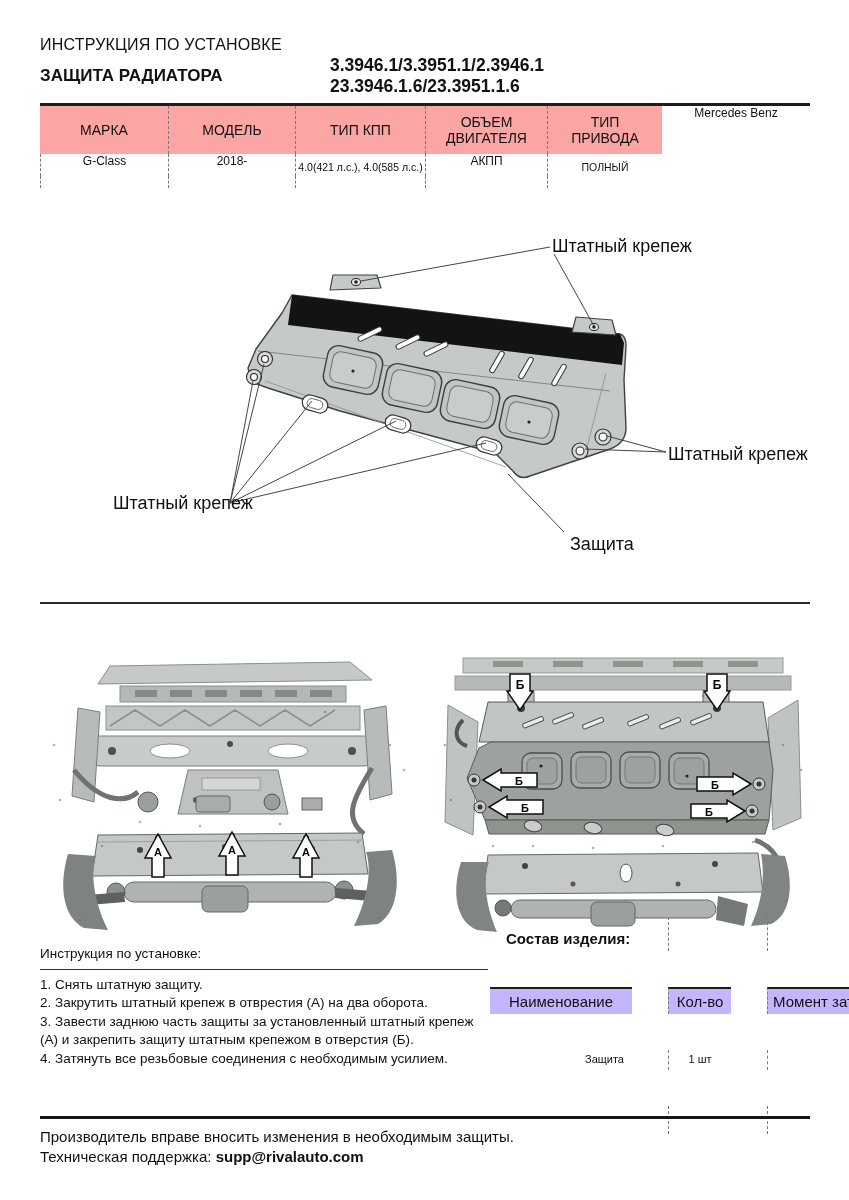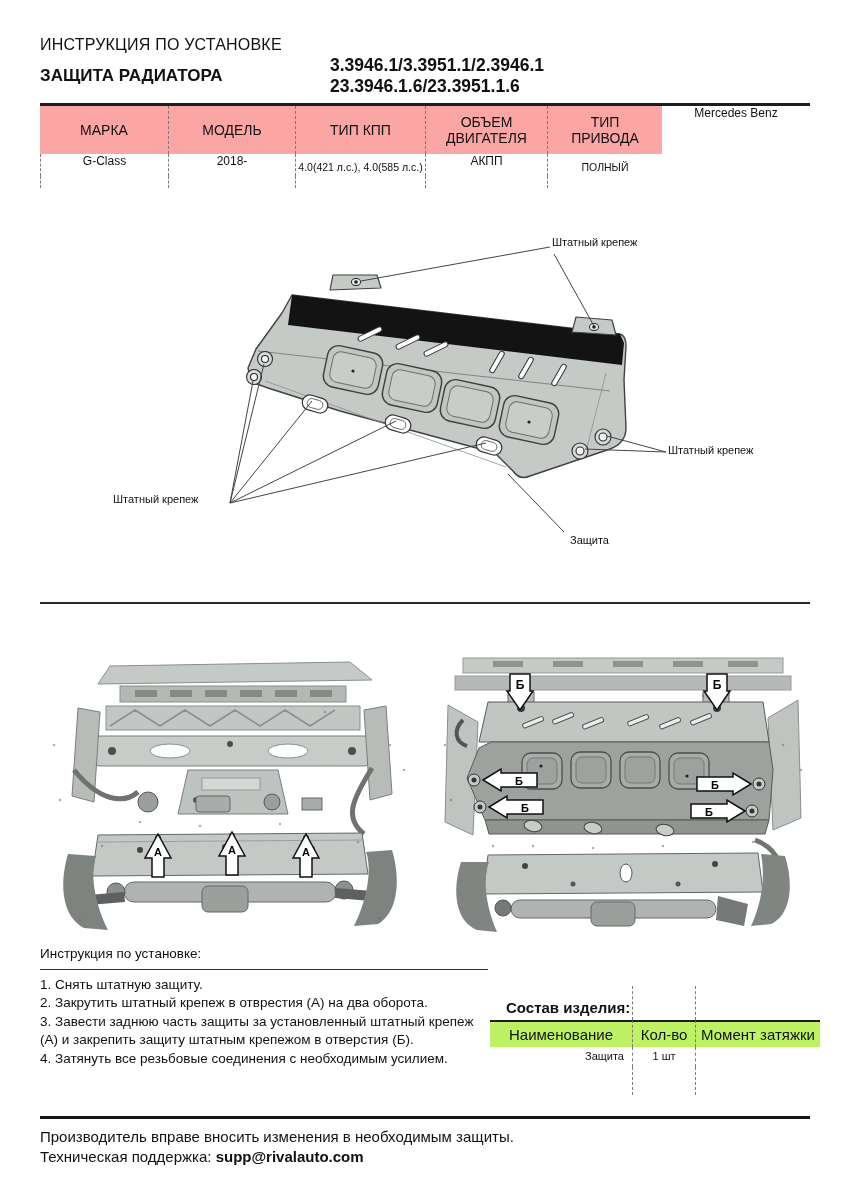--- a/index.html
+++ b/index.html
@@ -15,37 +15,37 @@
           display:grid;grid-template-columns:128px 127px 130px 122px 115px 148px;grid-template-rows:48px 22px 12px;}
   .vh{background:#fca5a5;display:flex;flex-direction:column;justify-content:center;align-items:center;
       font-size:14px;line-height:16px;text-align:center;}
   .vc{font-size:12px;display:flex;justify-content:center;align-items:flex-start;text-align:center;}
   .vc.small{font-size:10.5px;padding-top:7px;}
   .vs{height:12px;}
   .dashL{border-left:1px dashed #7a7a7a;}
   
   .diagram{position:absolute;left:40px;top:225px;width:770px;height:370px;}
   .diagram svg{position:absolute;left:0;top:0;}
-  .lbl{position:absolute;font-size:11px;white-space:nowrap;color:#111;}
+  .lbl{position:absolute;font-size:18px;white-space:nowrap;color:#111;}
   
   .divider{position:absolute;left:40px;top:602px;width:770px;border-top:2px solid #2a2a2a;}
   
   .photo{position:absolute;top:650px;width:385px;height:290px;}
   .photo svg{position:absolute;left:0;top:0;}
   .photo.left{left:40px;}
   .photo.right{left:433px;}
   
   .instr{position:absolute;left:40px;top:945px;width:448px;font-size:13.5px;line-height:18.5px;}
   .instr-title{font-weight:normal;font-size:13.5px;padding-bottom:5px;border-bottom:1.5px solid #333;}
   .steps{margin-top:6px;}
   
-  .parts{position:absolute;left:490px;top:986px;width:330px;display:grid;
-         grid-template-columns:142px 63px 125px;grid-template-rows:34px 27px 20px 28px;}
+  .parts{position:absolute;left:490px;top:917px;width:330px;display:grid;
+         grid-template-columns:142px 63px 125px;grid-template-rows:34px 27px 20px 28px;gap:36px;}
   .pt-title{font-weight:bold;font-size:15px;display:flex;align-items:flex-end;padding-left:16px;padding-bottom:4px;white-space:nowrap;}
-  .pt-h{border-top:2.5px solid #1c1c1c;background:#bef264;display:flex;align-items:center;justify-content:center;font-size:15px;}
+  .pt-h{border-top:2.5px solid #1c1c1c;background:#c4b5fd;display:flex;align-items:center;justify-content:center;font-size:15px;}
   .pt-c{font-size:11px;display:flex;align-items:flex-start;padding-top:3px;}
   .pt-c.name{justify-content:flex-end;padding-right:8px;}
   .pt-c.qty{justify-content:center;}
   
   .footer{position:absolute;left:40px;top:1116px;width:770px;border-top:3px solid #161616;font-size:15px;}
   .footer .note{margin-top:9px;}
   .footer .support{margin-top:3px;}
   .footer .email{font-weight:bold;}
   svg text.marker{font-family:"Liberation Sans","DejaVu Sans",sans-serif;font-weight:bold;fill:#000;text-anchor:middle;}
 </style>

